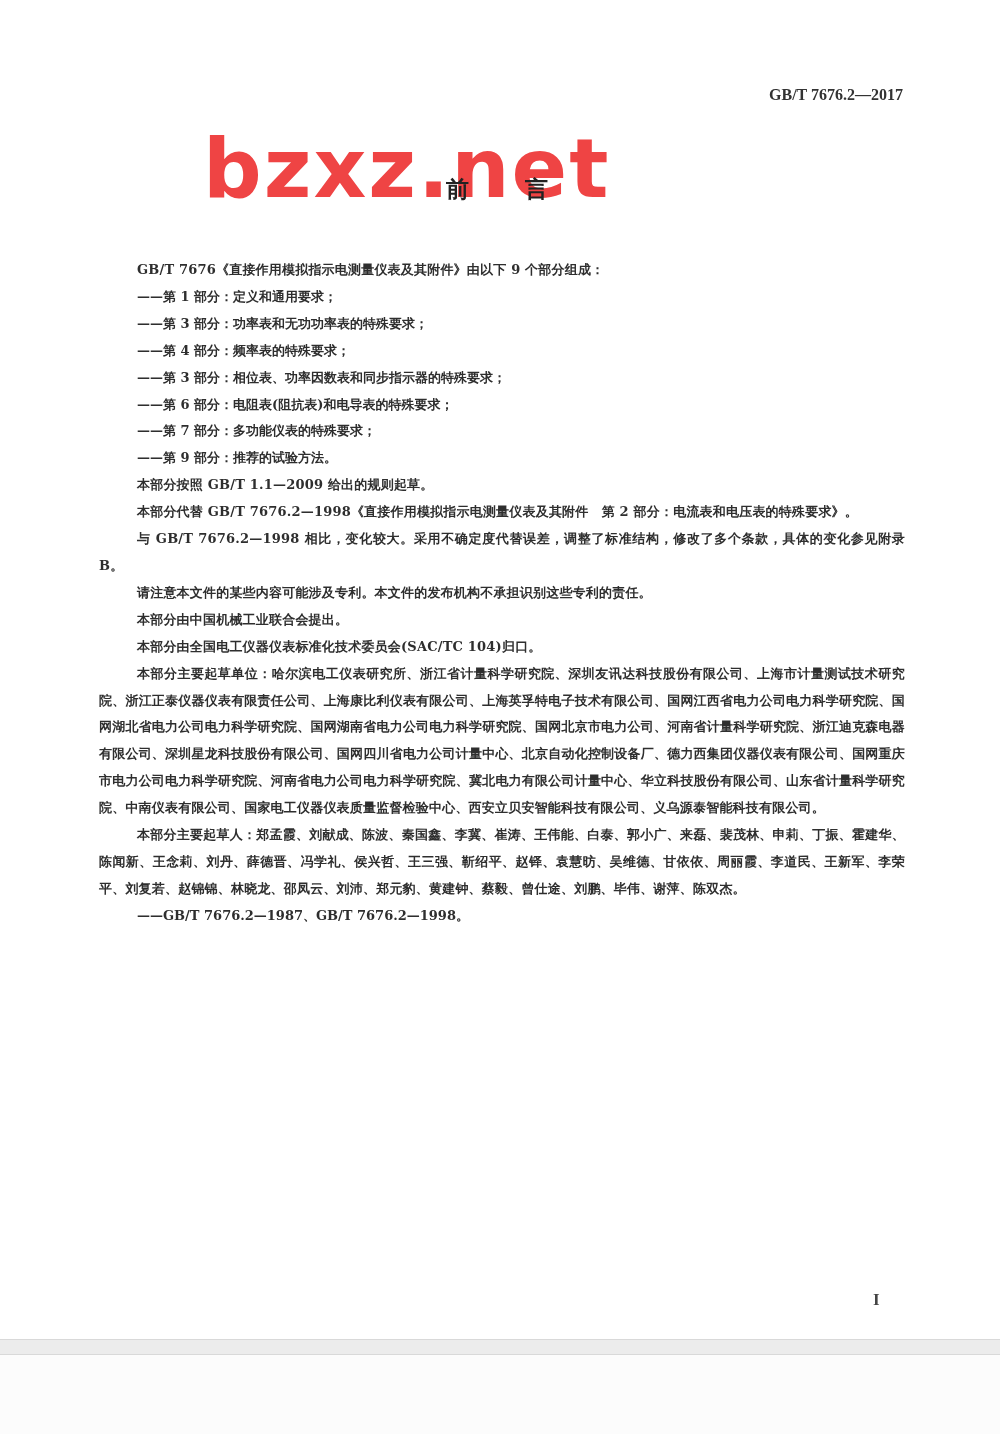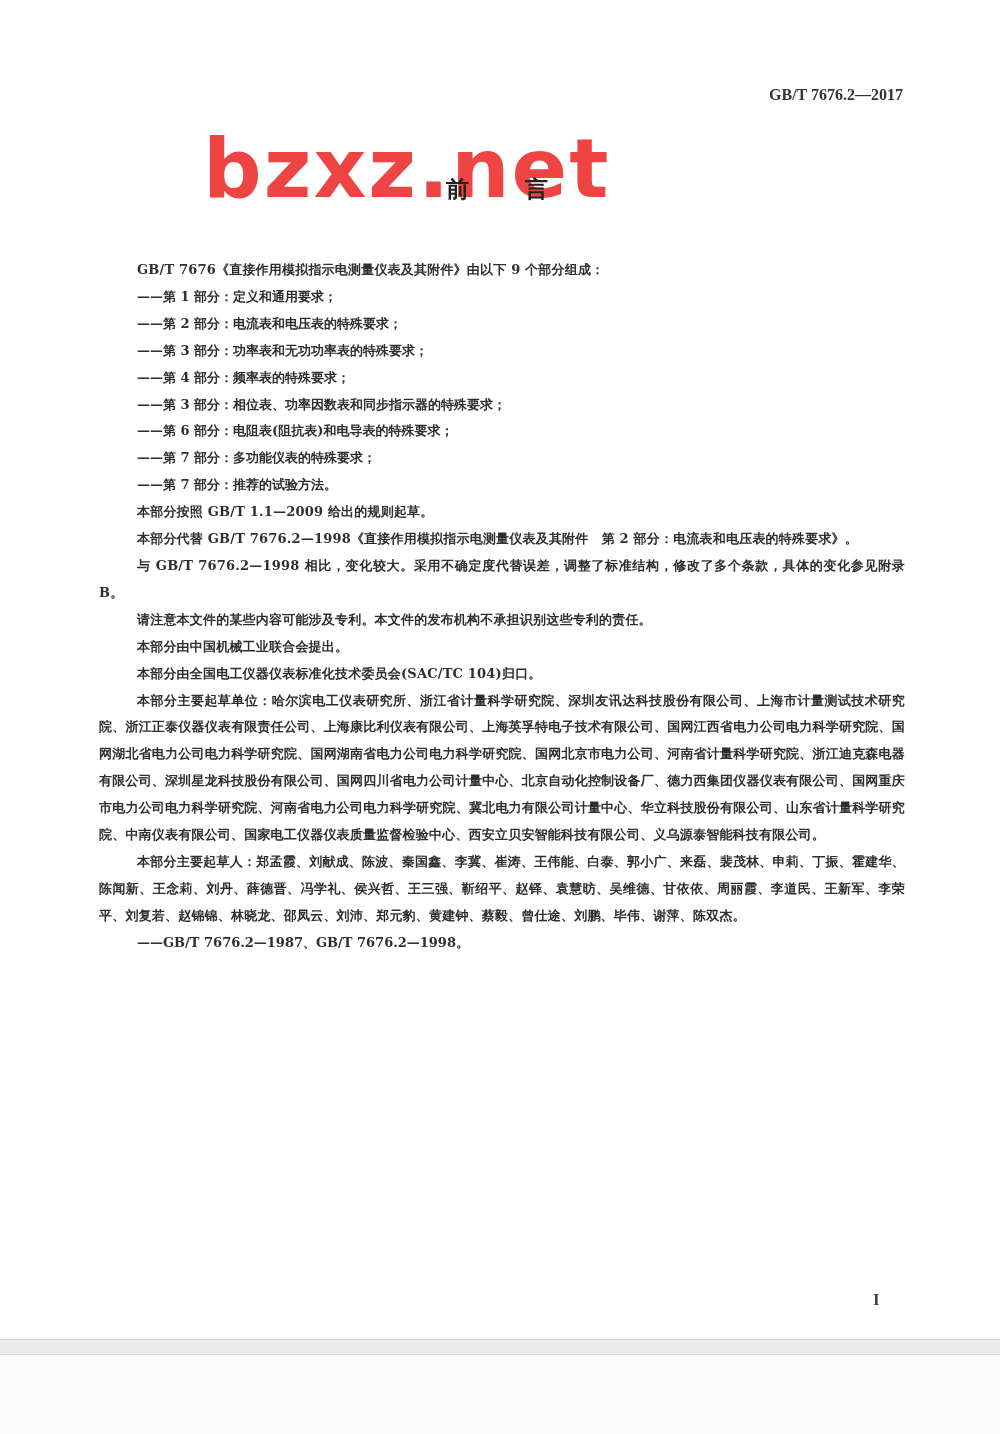--- a/index.html
+++ b/index.html
@@ -49,27 +49,26 @@
 <div class="page">
   <div class="std-code">GB/T 7676.2—2017</div>
   <div class="watermark">bzxz.net</div>
   <div class="title">
     <span>前</span><span class="gap"></span><span>言</span>
   </div>
 
   <div class="body">
     <p class="p">GB/T 7676《直接作用模拟指示电测量仪表及其附件》由以下 9 个部分组成：</p>
     <p class="li">——第 1 部分：定义和通用要求；</p>
-    <p class="li">——第 2 部分：电流表和电压表的特殊要求；</p>
     <p class="li">——第 3 部分：功率表和无功功率表的特殊要求；</p>
     <p class="li">——第 4 部分：频率表的特殊要求；</p>
     <p class="li">——第 3 部分：相位表、功率因数表和同步指示器的特殊要求；</p>
     <p class="li">——第 6 部分：电阻表(阻抗表)和电导表的特殊要求；</p>
     <p class="li">——第 7 部分：多功能仪表的特殊要求；</p>
-    <p class="li">——第 7 部分：推荐的试验方法。</p>
+    <p class="li">——第 9 部分：推荐的试验方法。</p>
     <p class="p">本部分按照 GB/T 1.1—2009 给出的规则起草。</p>
     <p class="p">本部分代替 GB/T 7676.2—1998《直接作用模拟指示电测量仪表及其附件　第 2 部分：电流表和电压表的特殊要求》。</p>
     <p class="p">与 GB/T 7676.2—1998 相比，变化较大。采用不确定度代替误差，调整了标准结构，修改了多个条款，具体的变化参见附录 B。</p>
     <p class="p">请注意本文件的某些内容可能涉及专利。本文件的发布机构不承担识别这些专利的责任。</p>
     <p class="p">本部分由中国机械工业联合会提出。</p>
     <p class="p">本部分由全国电工仪器仪表标准化技术委员会(SAC/TC 104)归口。</p>
     <p class="p">本部分主要起草单位：哈尔滨电工仪表研究所、浙江省计量科学研究院、深圳友讯达科技股份有限公司、上海市计量测试技术研究院、浙江正泰仪器仪表有限责任公司、上海康比利仪表有限公司、上海英孚特电子技术有限公司、国网江西省电力公司电力科学研究院、国网湖北省电力公司电力科学研究院、国网湖南省电力公司电力科学研究院、国网北京市电力公司、河南省计量科学研究院、浙江迪克森电器有限公司、深圳星龙科技股份有限公司、国网四川省电力公司计量中心、北京自动化控制设备厂、德力西集团仪器仪表有限公司、国网重庆市电力公司电力科学研究院、河南省电力公司电力科学研究院、冀北电力有限公司计量中心、华立科技股份有限公司、山东省计量科学研究院、中南仪表有限公司、国家电工仪器仪表质量监督检验中心、西安立贝安智能科技有限公司、义乌源泰智能科技有限公司。</p>
     <p class="p">本部分主要起草人：郑孟霞、刘献成、陈波、秦国鑫、李冀、崔涛、王伟能、白泰、郭小广、来磊、裴茂林、申莉、丁振、霍建华、陈闻新、王念莉、刘丹、薛德晋、冯学礼、侯兴哲、王三强、靳绍平、赵铎、袁慧昉、吴维德、甘依依、周丽霞、李道民、王新军、李荣平、刘复若、赵锦锦、林晓龙、邵凤云、刘沛、郑元豹、黄建钟、蔡毅、曾仕途、刘鹏、毕伟、谢萍、陈双杰。</p>
     <p class="li">——GB/T 7676.2—1987、GB/T 7676.2—1998。</p>
   </div>

